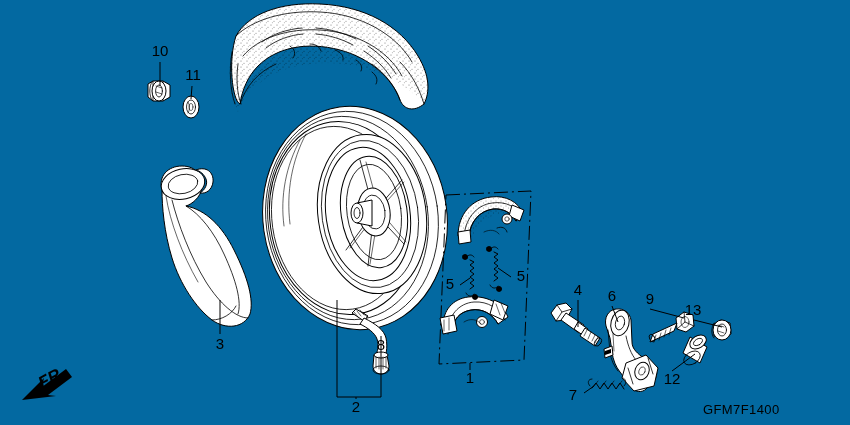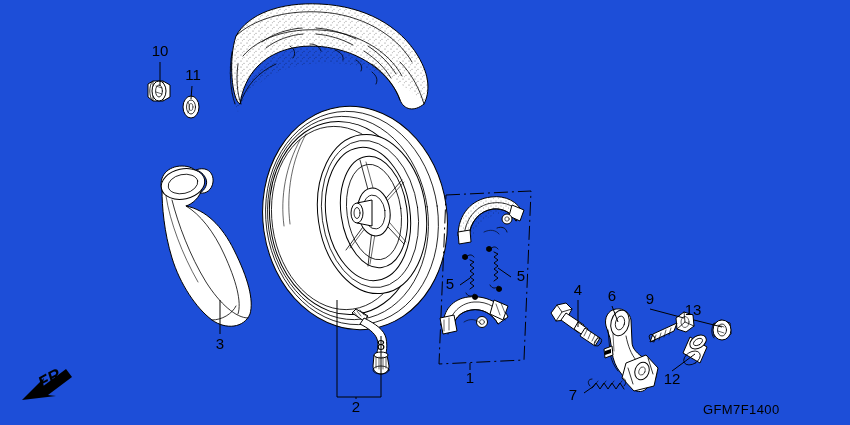--- a/index.html
+++ b/index.html
@@ -8,21 +8,21 @@
     padding: 0;
     background: #ffffff;
   }
   body {
     font-family: "Liberation Sans", sans-serif;
   }
   #diagram-root {
     position: relative;
     width: 850px;
     height: 425px;
-    background: #1d4ed8;
+    background: #0369a1;
     overflow: hidden;
   }
   #diagram-svg {
     position: absolute;
     top: 0;
     left: 0;
     width: 850px;
     height: 425px;
     display: block;
   }

